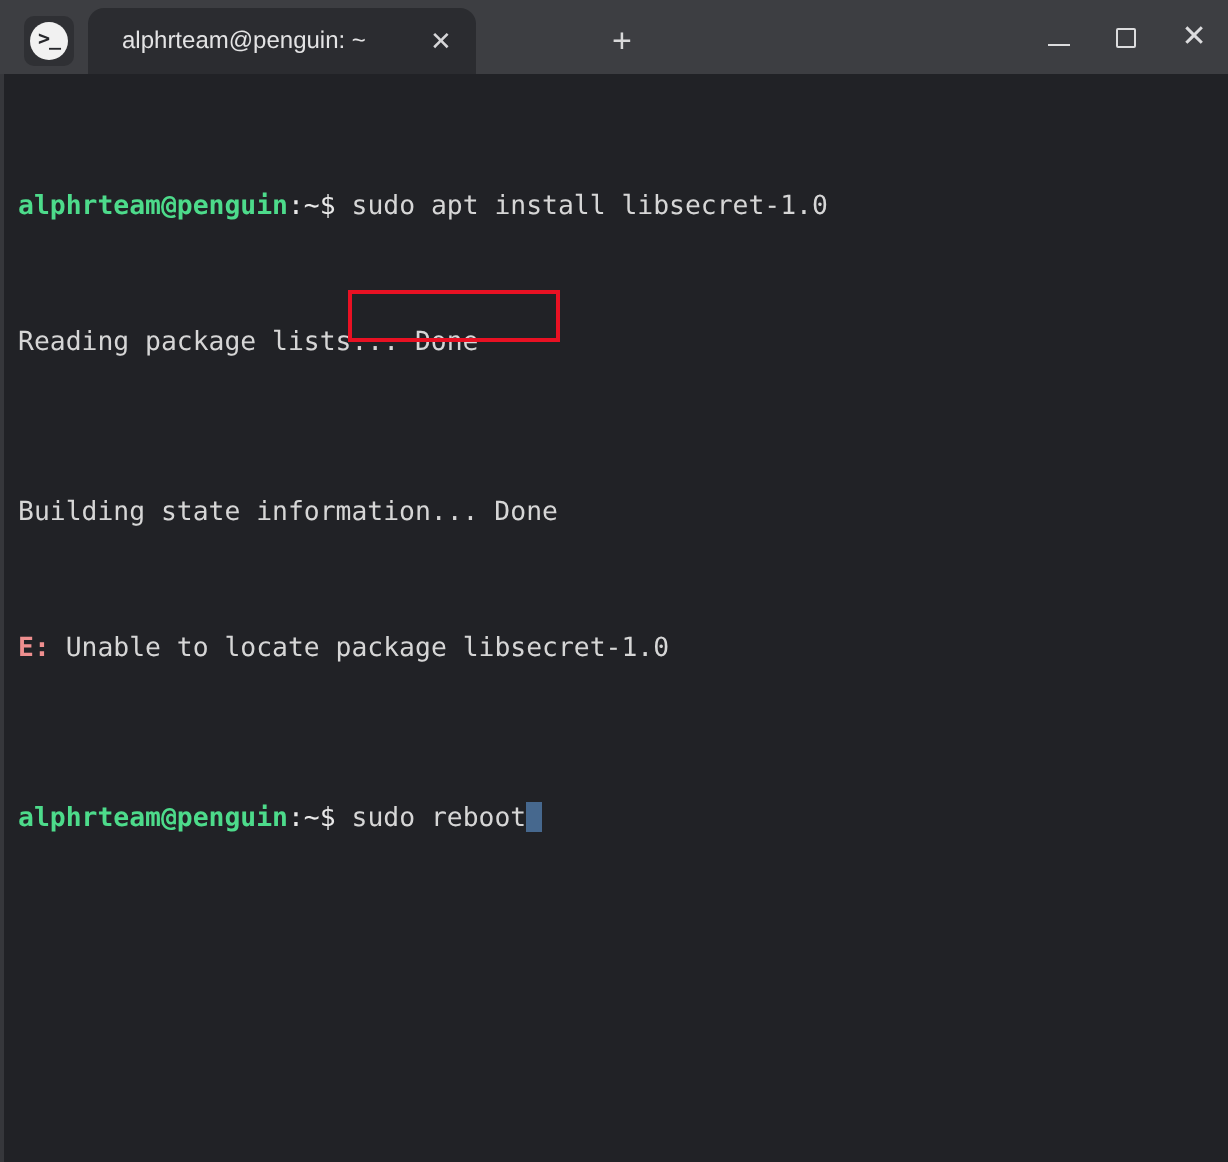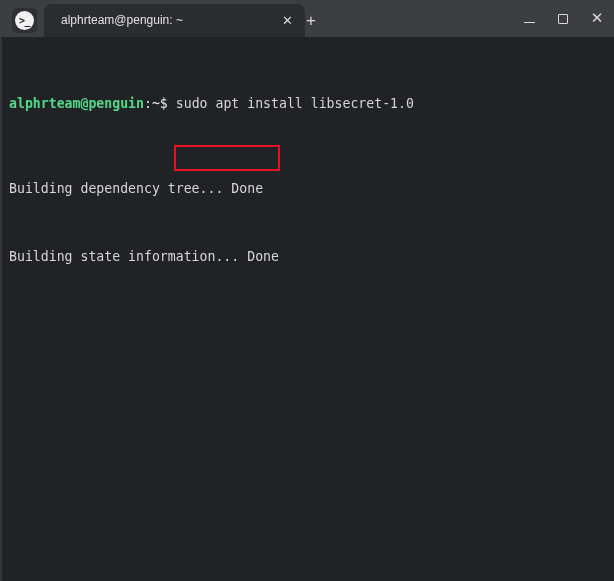--- a/index.html
+++ b/index.html
@@ -69,21 +69,21 @@
     position: absolute;
     left: 44px;
     top: 0;
     height: 37px;
   }
 
   #tab {
     position: absolute;
     left: 0;
     top: 4px;
-    width: 261px;
+    width: 194px;
     height: 33px;
     background: #2b2c30;
     border-radius: 8px 8px 0 0;
     box-sizing: border-box;
   }
   #tab-title {
     position: absolute;
     left: 17px;
     top: 9px;
     width: 175px;
@@ -241,26 +241,28 @@
         <span class="x">✕</span>
       </div>
     </div>
   </div>
 
   <div id="terminal">
     <div id="screen">
 
       <div class="line"><span class="user">alphrteam@penguin</span><span class="path">:~$</span><span class="cmd"> sudo apt install libsecret-1.0</span></div>
 
-
-      <div class="line"><span class="out">Building dependency tree... Done</span></div>
+      <div class="line"><span class="out">Reading package lists... Done</span></div>
+
 
       <div class="line"><span class="out">Building state information... Done</span></div>
 
-
-
+      <div class="line"><span class="err">E:</span><span class="out"> Unable to locate package libsecret-1.0</span></div>
+
+
+      <div class="line"><span class="user">alphrteam@penguin</span><span class="path">:~$</span><span class="cmd"> sudo reboot</span><span class="cursor"></span></div>
 
     </div>
 
     <div id="annotation"></div>
   </div>
 
 </div>
 
 </body></html>

